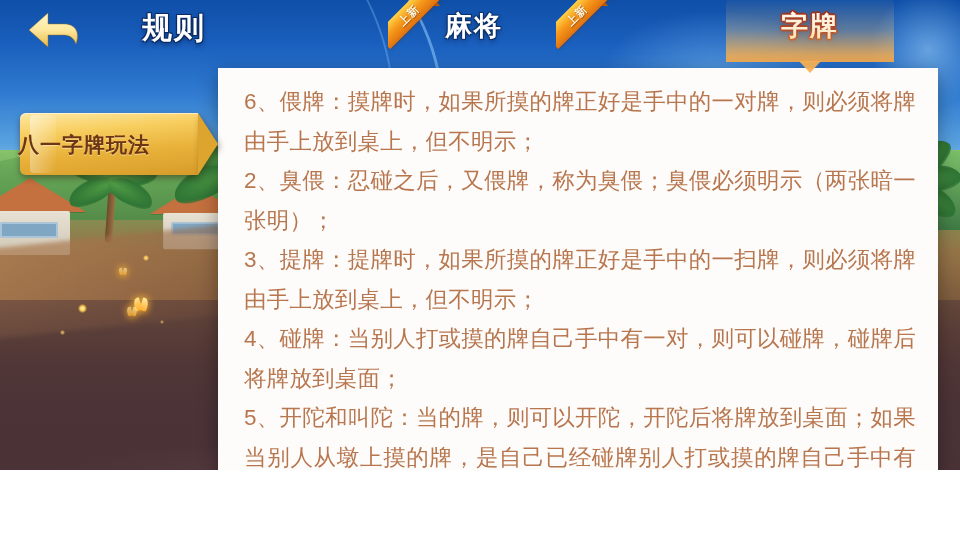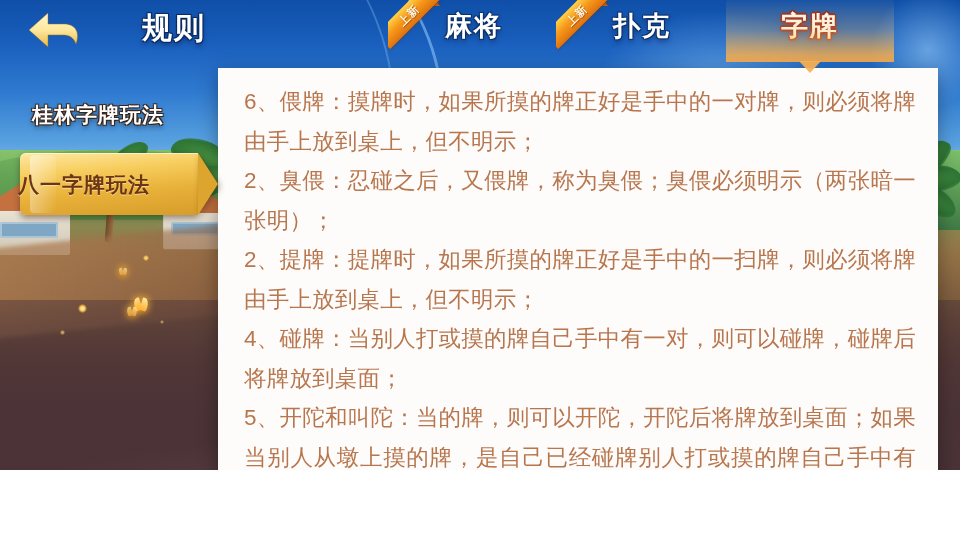--- a/index.html
+++ b/index.html
@@ -421,51 +421,47 @@
       </div>
 
       <div class="tab tab-2">
         <div class="badge-new">
           <div class="tail-l"></div>
           <div class="tail-r"></div>
           <div class="ribbon">
               <span>上新</span>
             </div>
         </div>
-        <div class="tab-label">扑克</div>
       </div>
 
       <div class="tab tab-3 active">
         <div class="tab-bg"></div>
         <div class="tab-label">字牌</div>
         <div class="tab-arrow"></div>
       </div>
 
     </div>
   </div>
 
   <div class="sidebar">
 
-    <div class="side-item">
-      <div class="side-label">桂林字牌玩法</div>
-    </div>
 
     <div class="side-item active">
       <div class="plate"></div>
       <div class="shine"></div>
       <div class="plate-tip"></div>
       <div class="side-label">八一字牌玩法</div>
     </div>
 
   </div>
 
   <div class="panel">
     <div class="panel-inner">
       <p class="rule-line">6、偎牌：摸牌时，如果所摸的牌正好是手中的一对牌，则必须将牌由手上放到桌上，但不明示；</p>
       <p class="rule-line">2、臭偎：忍碰之后，又偎牌，称为臭偎；臭偎必须明示（两张暗一张明）；</p>
-      <p class="rule-line">2、提牌：提牌时，如果所摸的牌正好是手中的一扫牌，则必须将牌由手上放到桌上，但不明示；</p>
+      <p class="rule-line">3、提牌：提牌时，如果所摸的牌正好是手中的一扫牌，则必须将牌由手上放到桌上，但不明示；</p>
       <p class="rule-line">4、碰牌：当别人打或摸的牌自己手中有一对，则可以碰牌，碰牌后将牌放到桌面；</p>
       <p class="rule-line">5、开陀和叫陀：当的牌，则可以开陀，开陀后将牌放到桌面；如果当别人从墩上摸的牌，是自己已经碰牌别人打或摸的牌自己手中有一扫，或者是已经牌的牌，则同样可以叫陀；当出现开陀和叫陀的情况时，可以开陀和叫陀的玩家必须开陀和</p>
     </div>
     <div class="panel-scroll"></div>
   </div>
 
 </div>
 
 </body></html>

